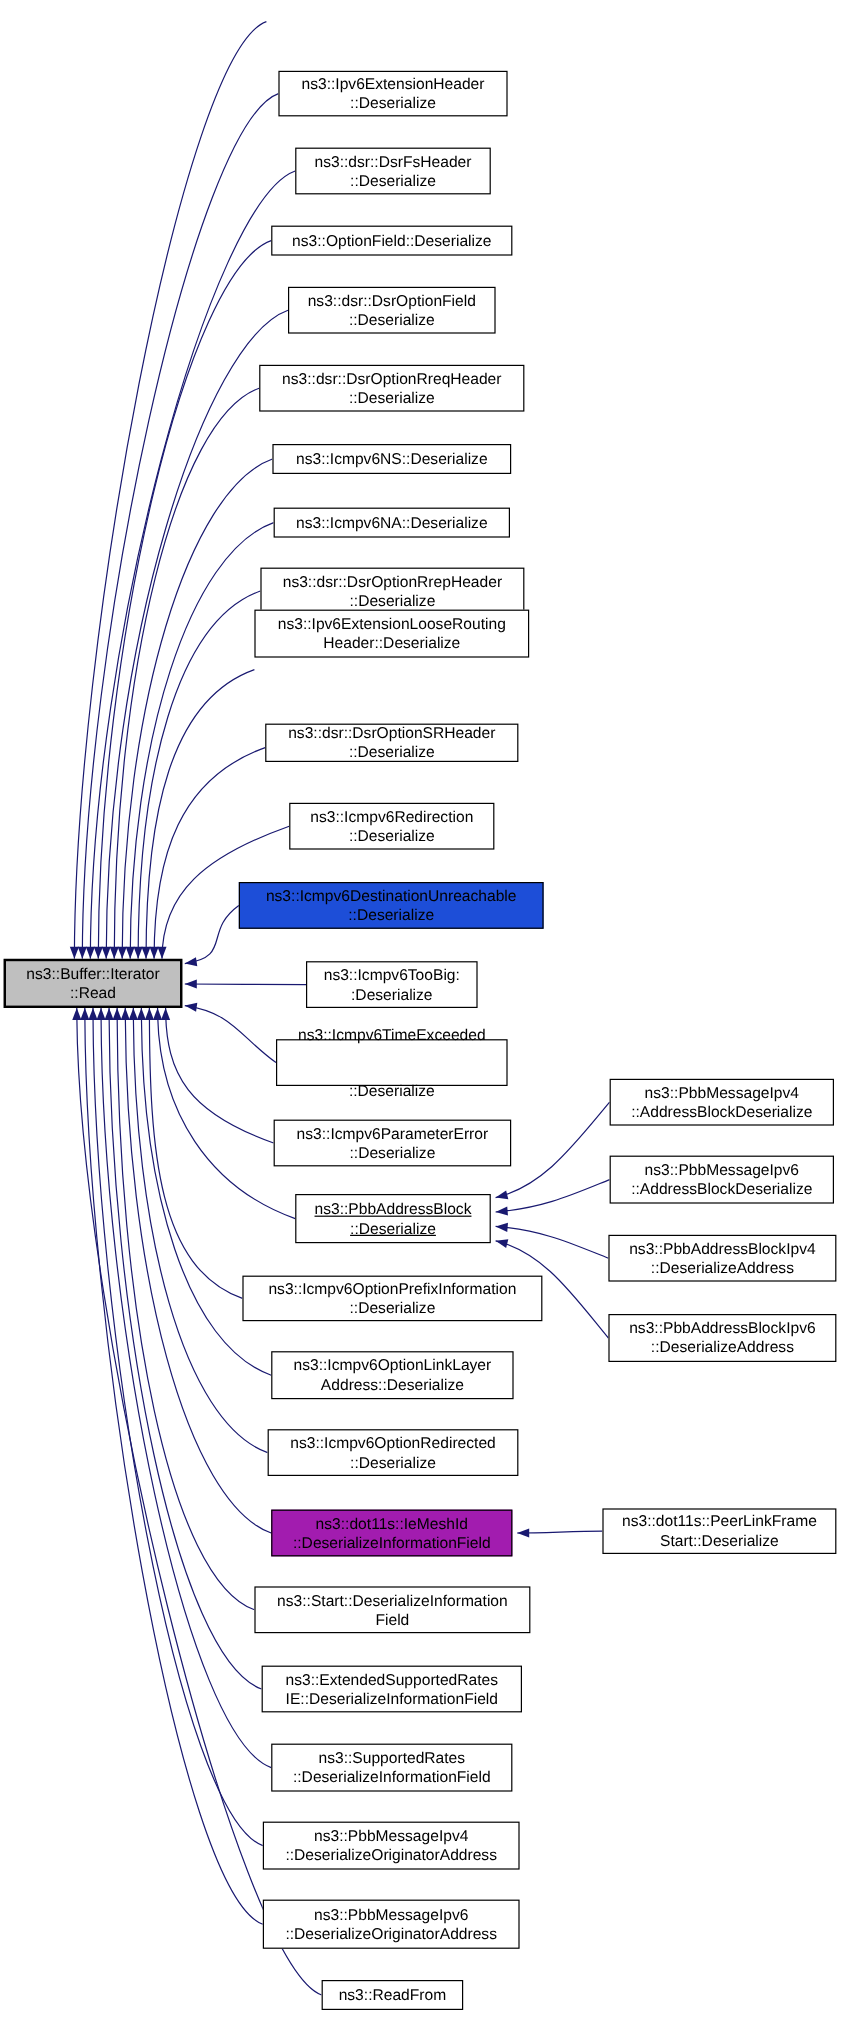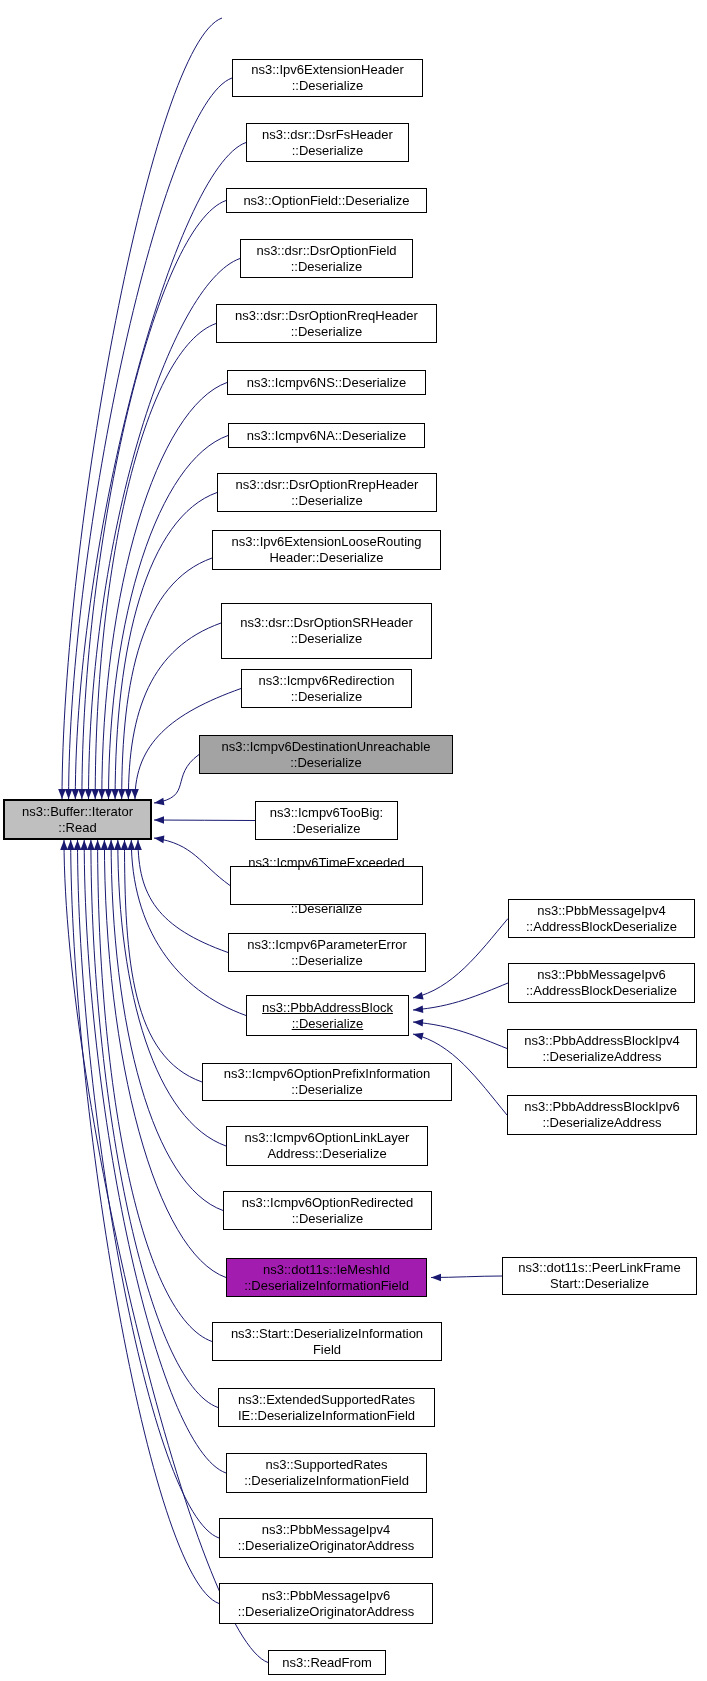--- a/index.html
+++ b/index.html
@@ -124,33 +124,33 @@
     <div class="gnode" style="left: 227px; top: 370px; width: 199px; height: 25px; background: rgb(255, 255, 255); border-color: rgb(0, 0, 0); color: rgb(0, 0, 0);">
       <span>ns3::Icmpv6NS::Deserialize</span>
     </div>
     <div class="gnode" style="left: 228px; top: 423px; width: 197px; height: 25px; background: rgb(255, 255, 255); border-color: rgb(0, 0, 0); color: rgb(0, 0, 0);">
       <span>ns3::Icmpv6NA::Deserialize</span>
     </div>
     <div class="gnode" style="left: 217px; top: 473px; width: 220px; height: 39px; background: rgb(255, 255, 255); border-color: rgb(0, 0, 0); color: rgb(0, 0, 0);">
       <span>ns3::dsr::DsrOptionRrepHeader</span>
       <span>::Deserialize</span>
     </div>
-    <div class="gnode" style="left: 212px; top: 530px; width: 229px; height: 40px; background: rgb(255, 255, 255); border-color: rgb(0, 0, 0); color: rgb(0, 0, 0);">
+    <div class="gnode" style="left: 212px; top: 508px; width: 229px; height: 40px; background: rgb(255, 255, 255); border-color: rgb(0, 0, 0); color: rgb(0, 0, 0);">
       <span>ns3::Ipv6ExtensionLooseRouting</span>
       <span>Header::Deserialize</span>
     </div>
-    <div class="gnode" style="left: 221px; top: 603px; width: 211px; height: 56px; background: rgb(255, 255, 255); border-color: rgb(0, 0, 0); color: rgb(0, 0, 0);">
+    <div class="gnode" style="left: 221px; top: 603px; width: 211px; height: 32px; background: rgb(255, 255, 255); border-color: rgb(0, 0, 0); color: rgb(0, 0, 0);">
       <span>ns3::dsr::DsrOptionSRHeader</span>
       <span>::Deserialize</span>
     </div>
     <div class="gnode" style="left: 241px; top: 669px; width: 171px; height: 39px; background: rgb(255, 255, 255); border-color: rgb(0, 0, 0); color: rgb(0, 0, 0);">
       <span>ns3::Icmpv6Redirection</span>
       <span>::Deserialize</span>
     </div>
-    <div class="gnode" style="left: 199px; top: 735px; width: 254px; height: 39px; background: #a3a3a3; border-color: rgb(0, 0, 0); color: rgb(0, 0, 0);">
+    <div class="gnode" style="left: 199px; top: 735px; width: 254px; height: 39px; background: #1d4ed8; border-color: rgb(0, 0, 0); color: rgb(0, 0, 0);">
       <span>ns3::Icmpv6DestinationUnreachable</span>
       <span>::Deserialize</span>
     </div>
     <div class="gnode" style="left: 255px; top: 801px; width: 143px; height: 39px; background: rgb(255, 255, 255); border-color: rgb(0, 0, 0); color: rgb(0, 0, 0);">
       <span>ns3::Icmpv6TooBig:</span>
       <span>:Deserialize</span>
     </div>
     <div class="gnode" style="left: 230px; top: 866px; width: 193px; height: 39px; background: rgb(255, 255, 255); border-color: rgb(0, 0, 0); color: rgb(0, 0, 0); gap: 30px;">
       <span>ns3::Icmpv6TimeExceeded</span>
       <span>::Deserialize</span>

